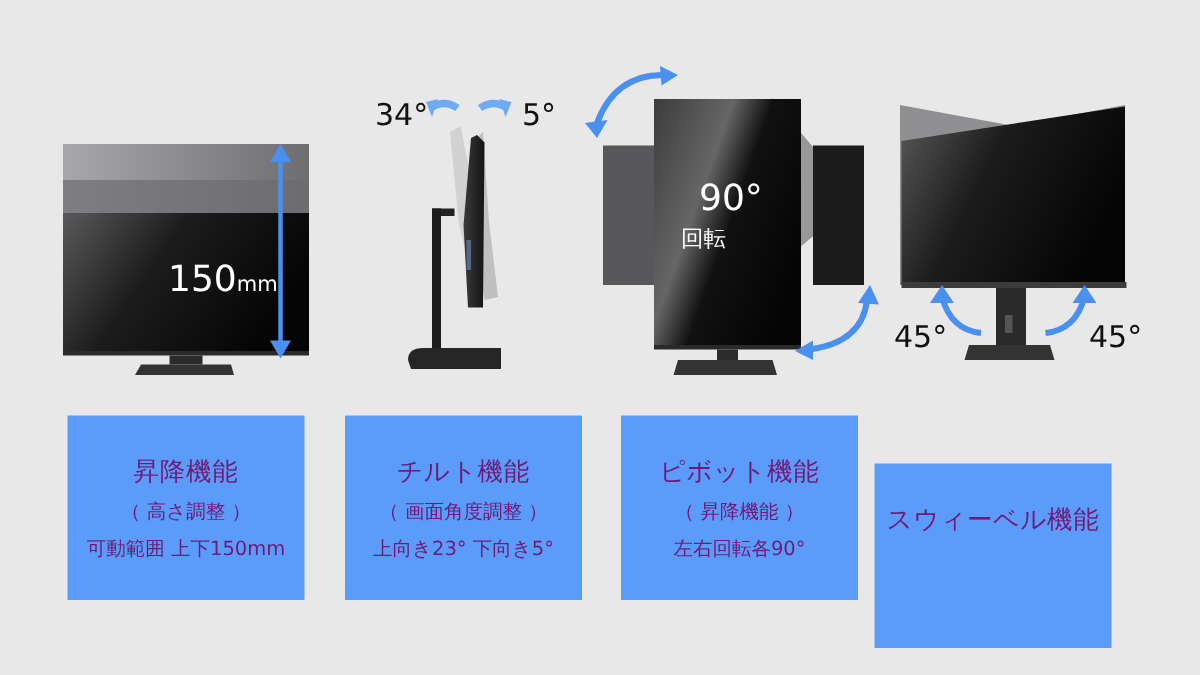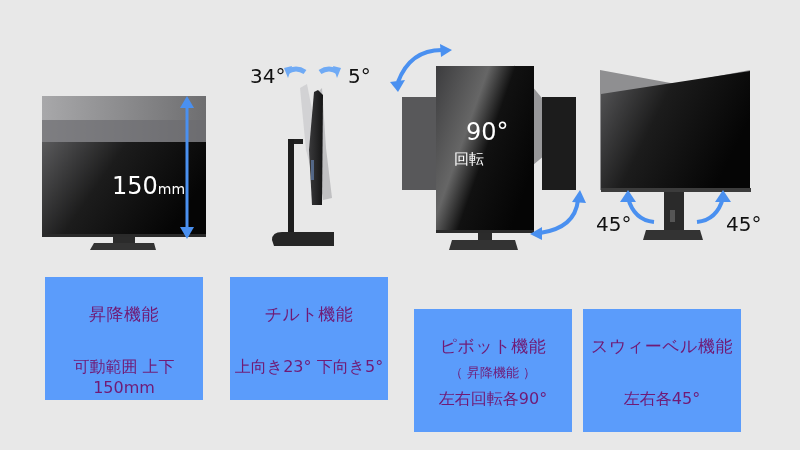--- a/index.html
+++ b/index.html
@@ -11,21 +11,21 @@
   }
   .stage { position: absolute; left: 0; top: 0; width: 800px; height: 450px; }
   .panel { position: absolute; }
   .card {
     position: absolute; top: 277px; width: 158px; height: 123px;
     background: #5b9cfb; color: #701a75; text-align: center;
     box-sizing: border-box;
   }
   .card .title { position: absolute; left: 0; right: 0; top: 26px; font-size: 17px; letter-spacing: 0.5px; }
   .card .sub { position: absolute; left: 0; right: 0; top: 55px; font-size: 13px; }
-  .card .detail { position: absolute; left: 0; right: 0; top: 80px; font-size: 16px; }
+  .card .detail { position: absolute; left: 0; right: 0; top: 80px; font-size: 13px; }
   .label-dark { position: absolute; color: #111; font-size: 20px; }
   .label-white { position: absolute; color: #fff; }
   svg { position: absolute; left: 0; top: 0; }
 </style>
 </head>
 <body>
 
 <div class="stage">
 
   <div class="panel" style="left:0;top:0;width:800px;height:270px;">
@@ -117,28 +117,29 @@
   <div class="label-dark" style="left:348px;top:64px;">5°</div>
 
   <div class="label-white" style="left:466px;top:118px;font-size:24px;">90°</div>
   <div class="label-white" style="left:454px;top:150px;font-size:15px;text-align:center;">回転</div>
 
   <div class="label-dark" style="left:596px;top:212px;">45°</div>
   <div class="label-dark" style="left:726px;top:212px;">45°</div>
 
   <div class="card" style="left:45px;">
     <div class="title">昇降機能</div>
+    <div class="sub">（ 高さ調整 ）</div>
     <div class="detail">可動範囲 上下150mm</div>
   </div>
   <div class="card" style="left:230px;">
     <div class="title">チルト機能</div>
+    <div class="sub">（ 画面角度調整 ）</div>
     <div class="detail">上向き23° 下向き5°</div>
   </div>
-  <div class="card" style="left:414px;margin-top:32px;">
+  <div class="card" style="left:414px;">
     <div class="title">ピボット機能</div>
     <div class="sub">（ 昇降機能 ）</div>
     <div class="detail">左右回転各90°</div>
   </div>
   <div class="card" style="left:583px;margin-top:32px;">
     <div class="title">スウィーベル機能</div>
-    <div class="detail">左右各45°</div>
   </div>
 </div>
 
 </body></html>

